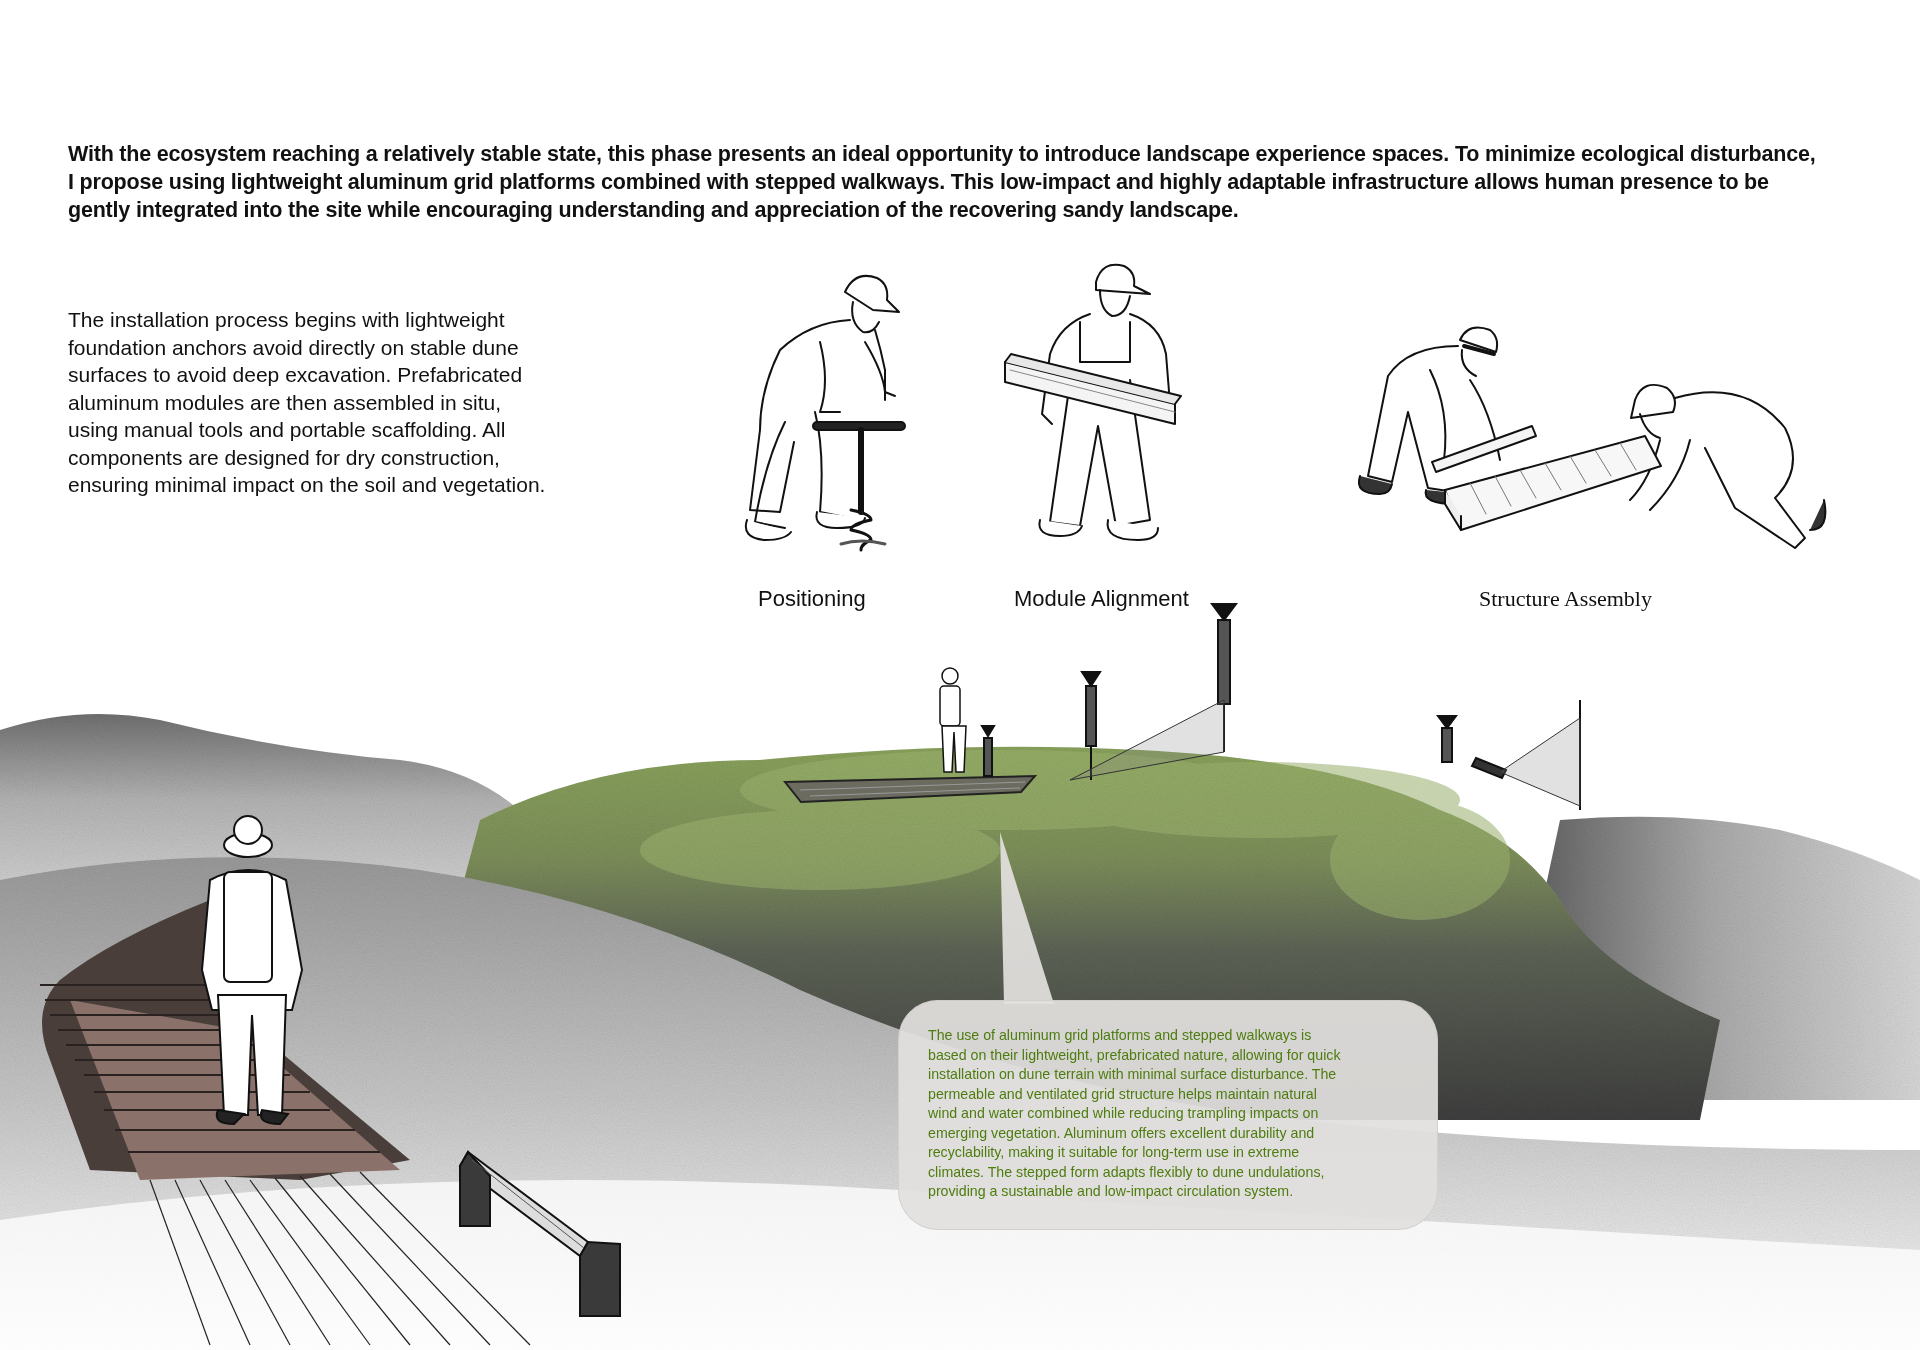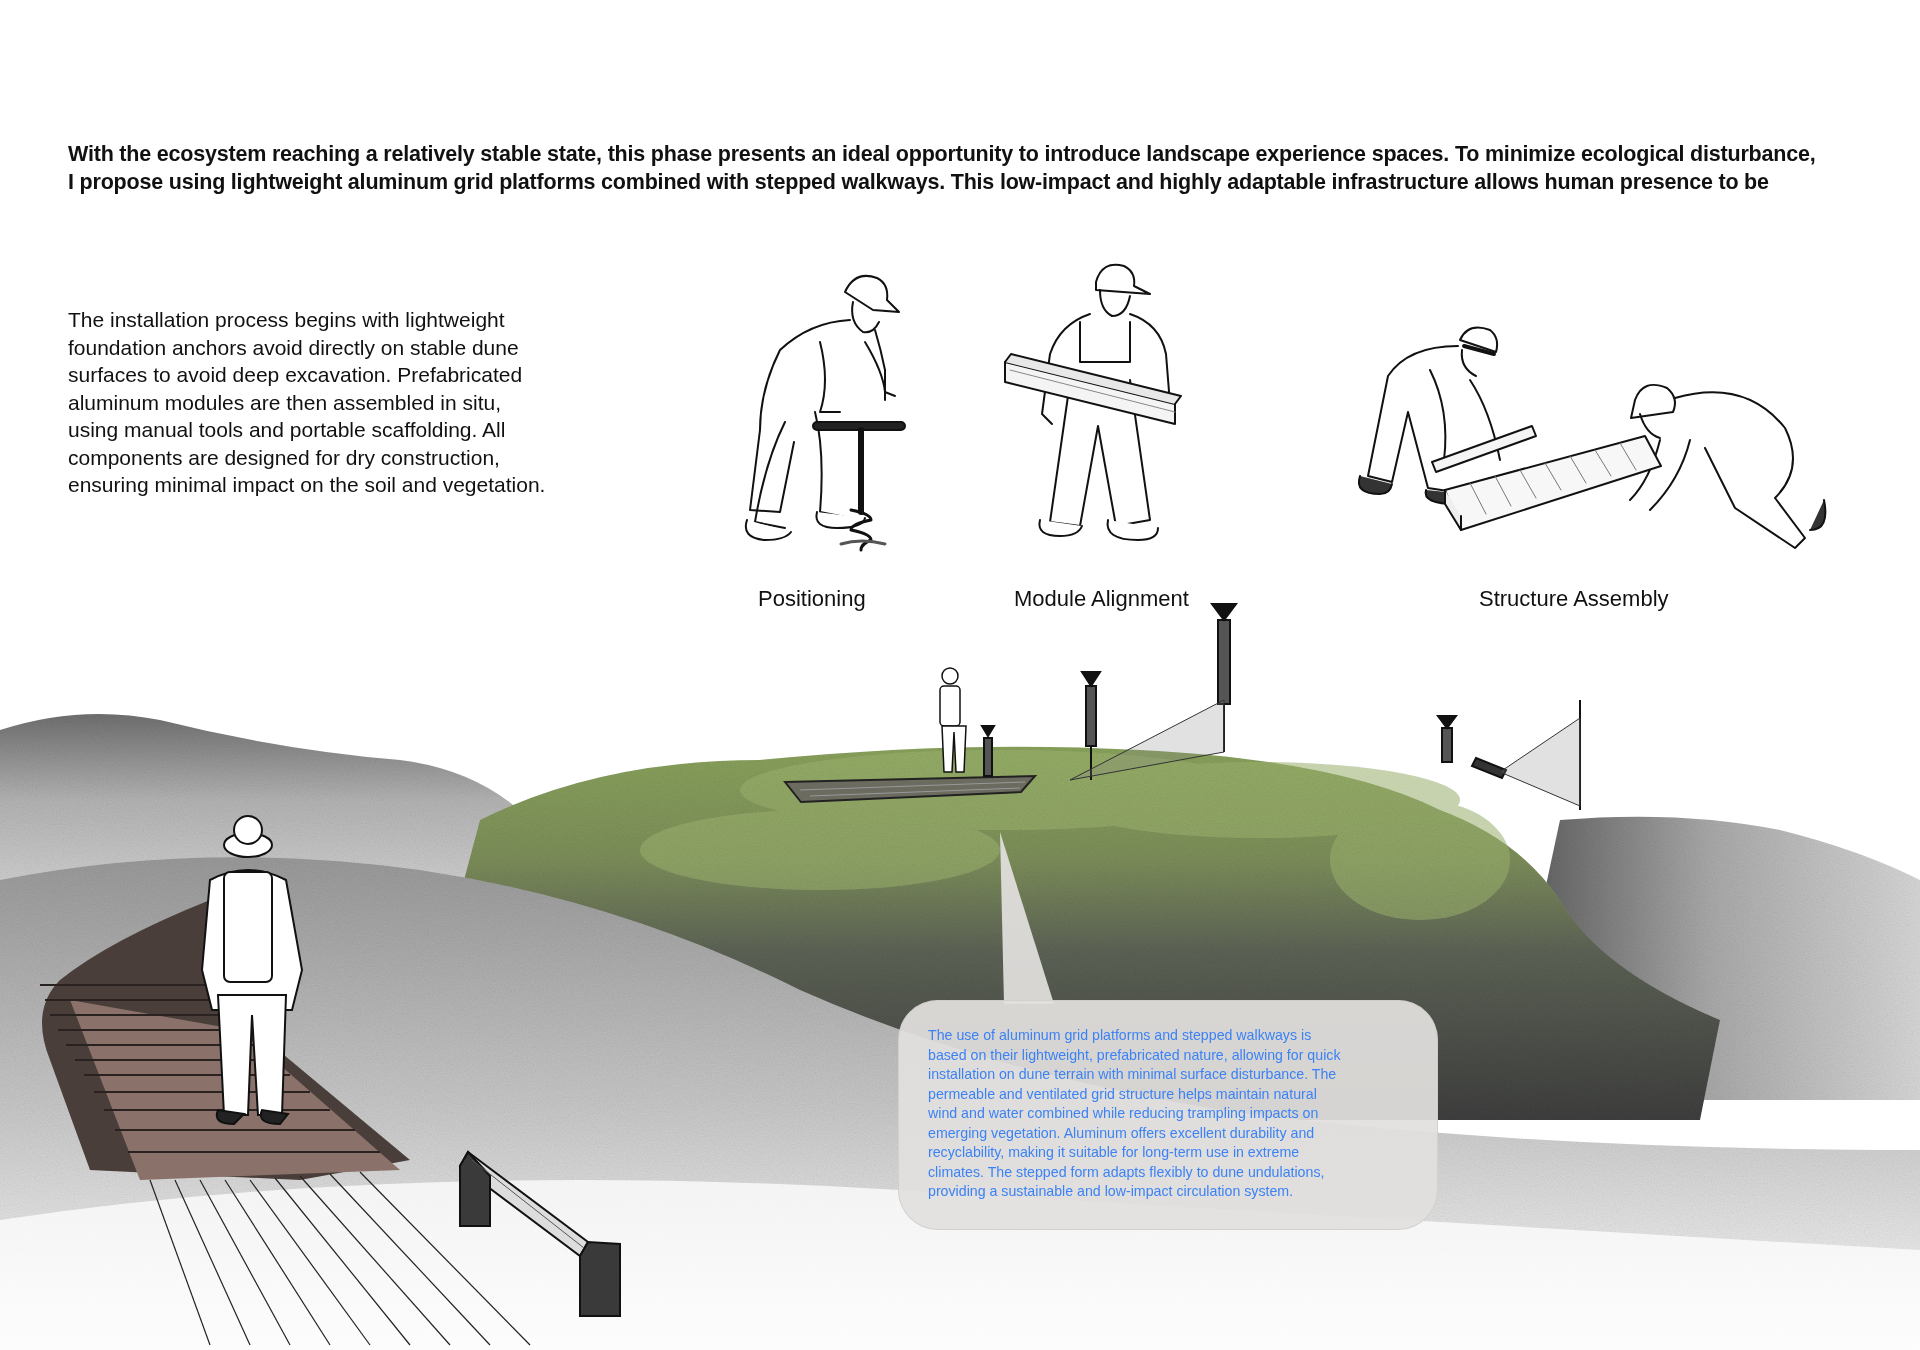--- a/index.html
+++ b/index.html
@@ -6,30 +6,31 @@
   body { width: 1920px; height: 1350px; position: relative; overflow: hidden; font-family: "Liberation Sans", "DejaVu Sans", sans-serif; color: #111; }
   .intro { position: absolute; left: 68px; top: 140px; width: 1800px; font-size: 21.5px; line-height: 28px; letter-spacing: -0.2px; color: #111; font-weight: bold; }
   .intro p { margin: 0; }
   .process { position: absolute; left: 68px; top: 306px; width: 560px; font-size: 21px; line-height: 27.5px; color: #111; }
   .process p { margin: 0; }
   .step-label { position: absolute; top: 586px; font-size: 22px; color: #111; white-space: nowrap; }
   .fig { position: absolute; }
   .scene { position: absolute; left: 0; top: 600px; width: 1920px; height: 750px; }
   .callout { position: absolute; left: 898px; top: 1000px; width: 540px; height: 230px; }
   .callout-box { position: absolute; left: 0; top: 0; width: 540px; height: 230px; border-radius: 40px; background: rgba(226,224,222,0.93); box-shadow: inset 0 0 0 1px rgba(200,198,195,0.6); }
-  .callout-text { position: absolute; left: 30px; top: 26px; width: 480px; font-size: 14.2px; line-height: 19.5px; color: #3b82f6; }
+  .callout-text { position: absolute; left: 30px; top: 26px; width: 480px; font-size: 14.2px; line-height: 19.5px; color: #4d7c0f; }
   .callout-text p { margin: 0; }
   .callout-tail { position: absolute; left: 998px; top: 830px; }
 </style>
 </head>
 <body>
 
 <div class="intro">
   <p>With the ecosystem reaching a relatively stable state, this phase presents an ideal opportunity to introduce landscape experience spaces. To minimize ecological disturbance,</p>
   <p>I propose using lightweight aluminum grid platforms combined with stepped walkways. This low-impact and highly adaptable infrastructure allows human presence to be</p>
+  <p>gently integrated into the site while encouraging understanding and appreciation of the recovering sandy landscape.</p>
 </div>
 
 <div class="process">
   <p>The installation process begins with lightweight</p>
   <p>foundation anchors avoid directly on stable dune</p>
   <p>surfaces to avoid deep excavation. Prefabricated</p>
   <p>aluminum modules are then assembled in situ,</p>
   <p>using manual tools and portable scaffolding. All</p>
   <p>components are designed for dry construction,</p>
   <p>ensuring minimal impact on the soil and vegetation.</p>
@@ -103,21 +104,21 @@
     <line x1="180" y1="180" x2="196" y2="208"></line>
     <line x1="205" y1="173" x2="221" y2="200"></line>
     <line x1="230" y1="166" x2="246" y2="193"></line>
     <line x1="255" y1="160" x2="271" y2="186"></line>
     <line x1="280" y1="153" x2="296" y2="180"></line>
   </g>
 </svg>
 
 <div class="step-label" style="left:758px;">Positioning</div>
 <div class="step-label" style="left:1014px;text-align:center;">Module Alignment</div>
-<div class="step-label" style="left:1479px;">Structure Assembly</div>
+<div class="step-label" style="left:1479px;font-family:Liberation Serif, serif;">Structure Assembly</div>
 
 <svg class="scene" width="1920" height="750" viewBox="0 600 1920 750">
   <defs>
     <filter id="grain" x="0" y="0" width="100%" height="100%">
       <feTurbulence type="fractalNoise" baseFrequency="0.9" numOctaves="2" seed="3" result="n"></feTurbulence>
       <feColorMatrix type="saturate" values="0"></feColorMatrix>
       <feComponentTransfer>
           <feFuncA type="table" tableValues="0 0.35"></feFuncA>
         </feComponentTransfer>
       <feComposite in2="SourceGraphic" operator="in"></feComposite>

